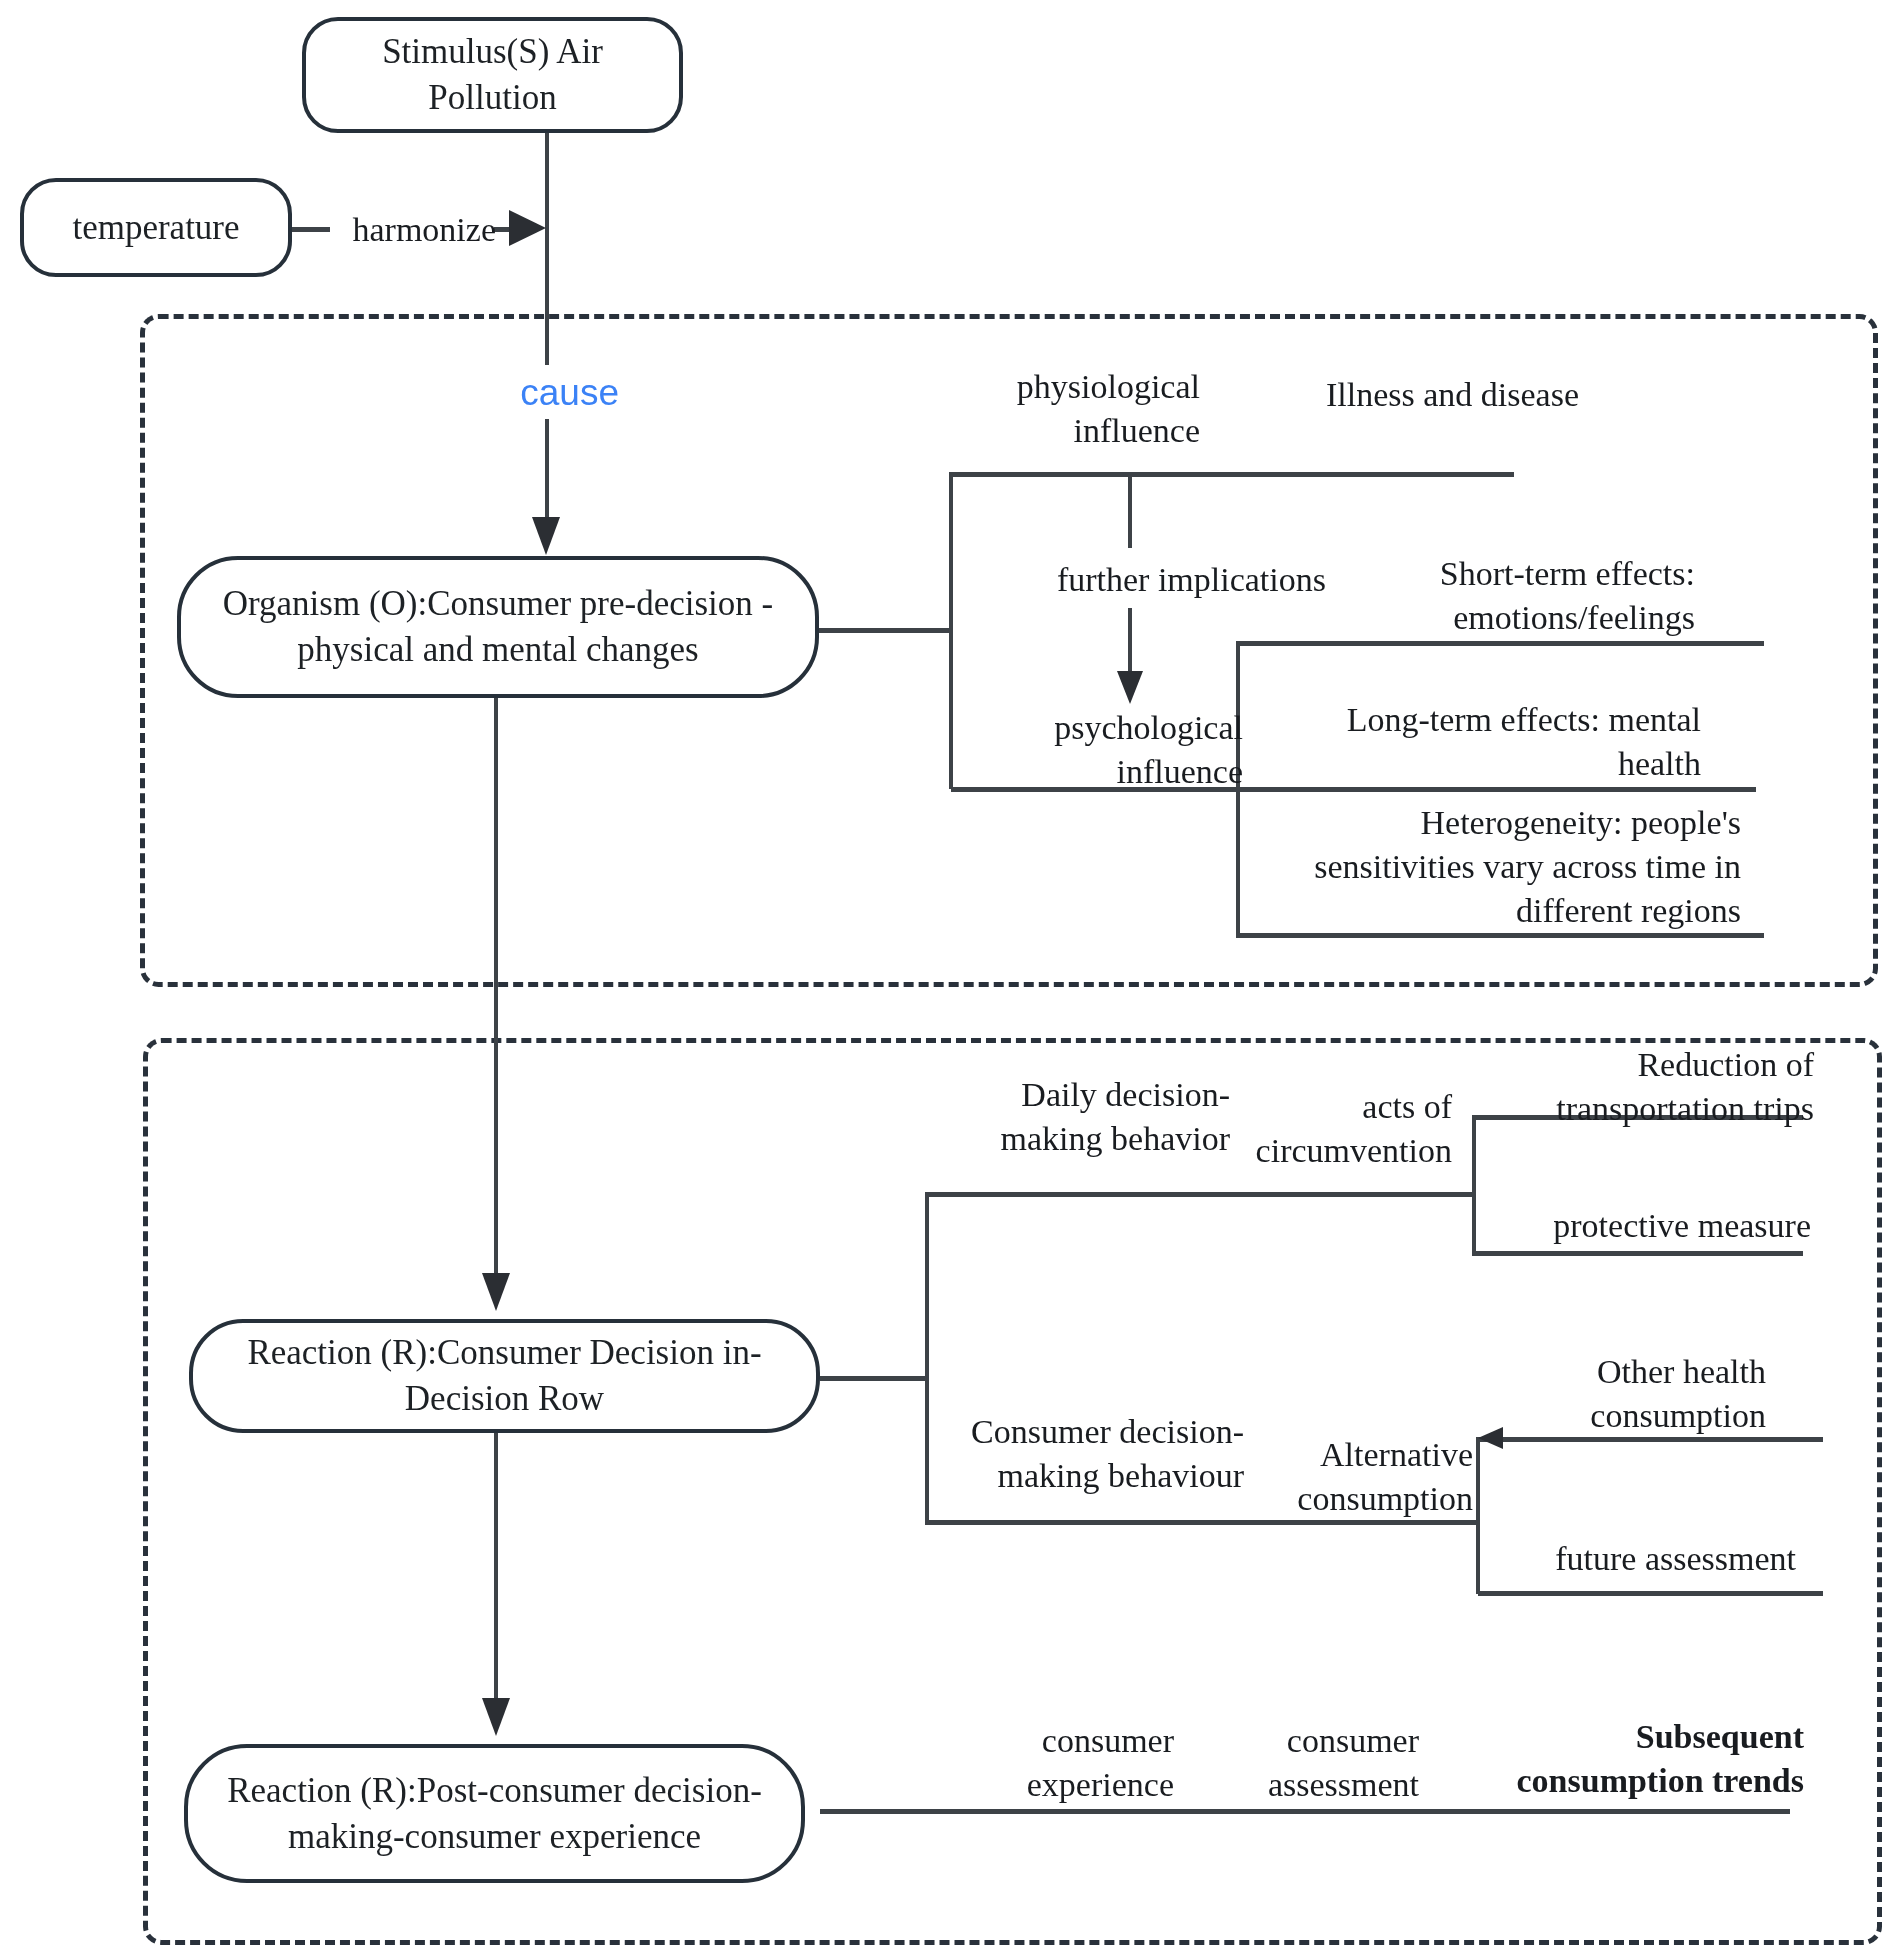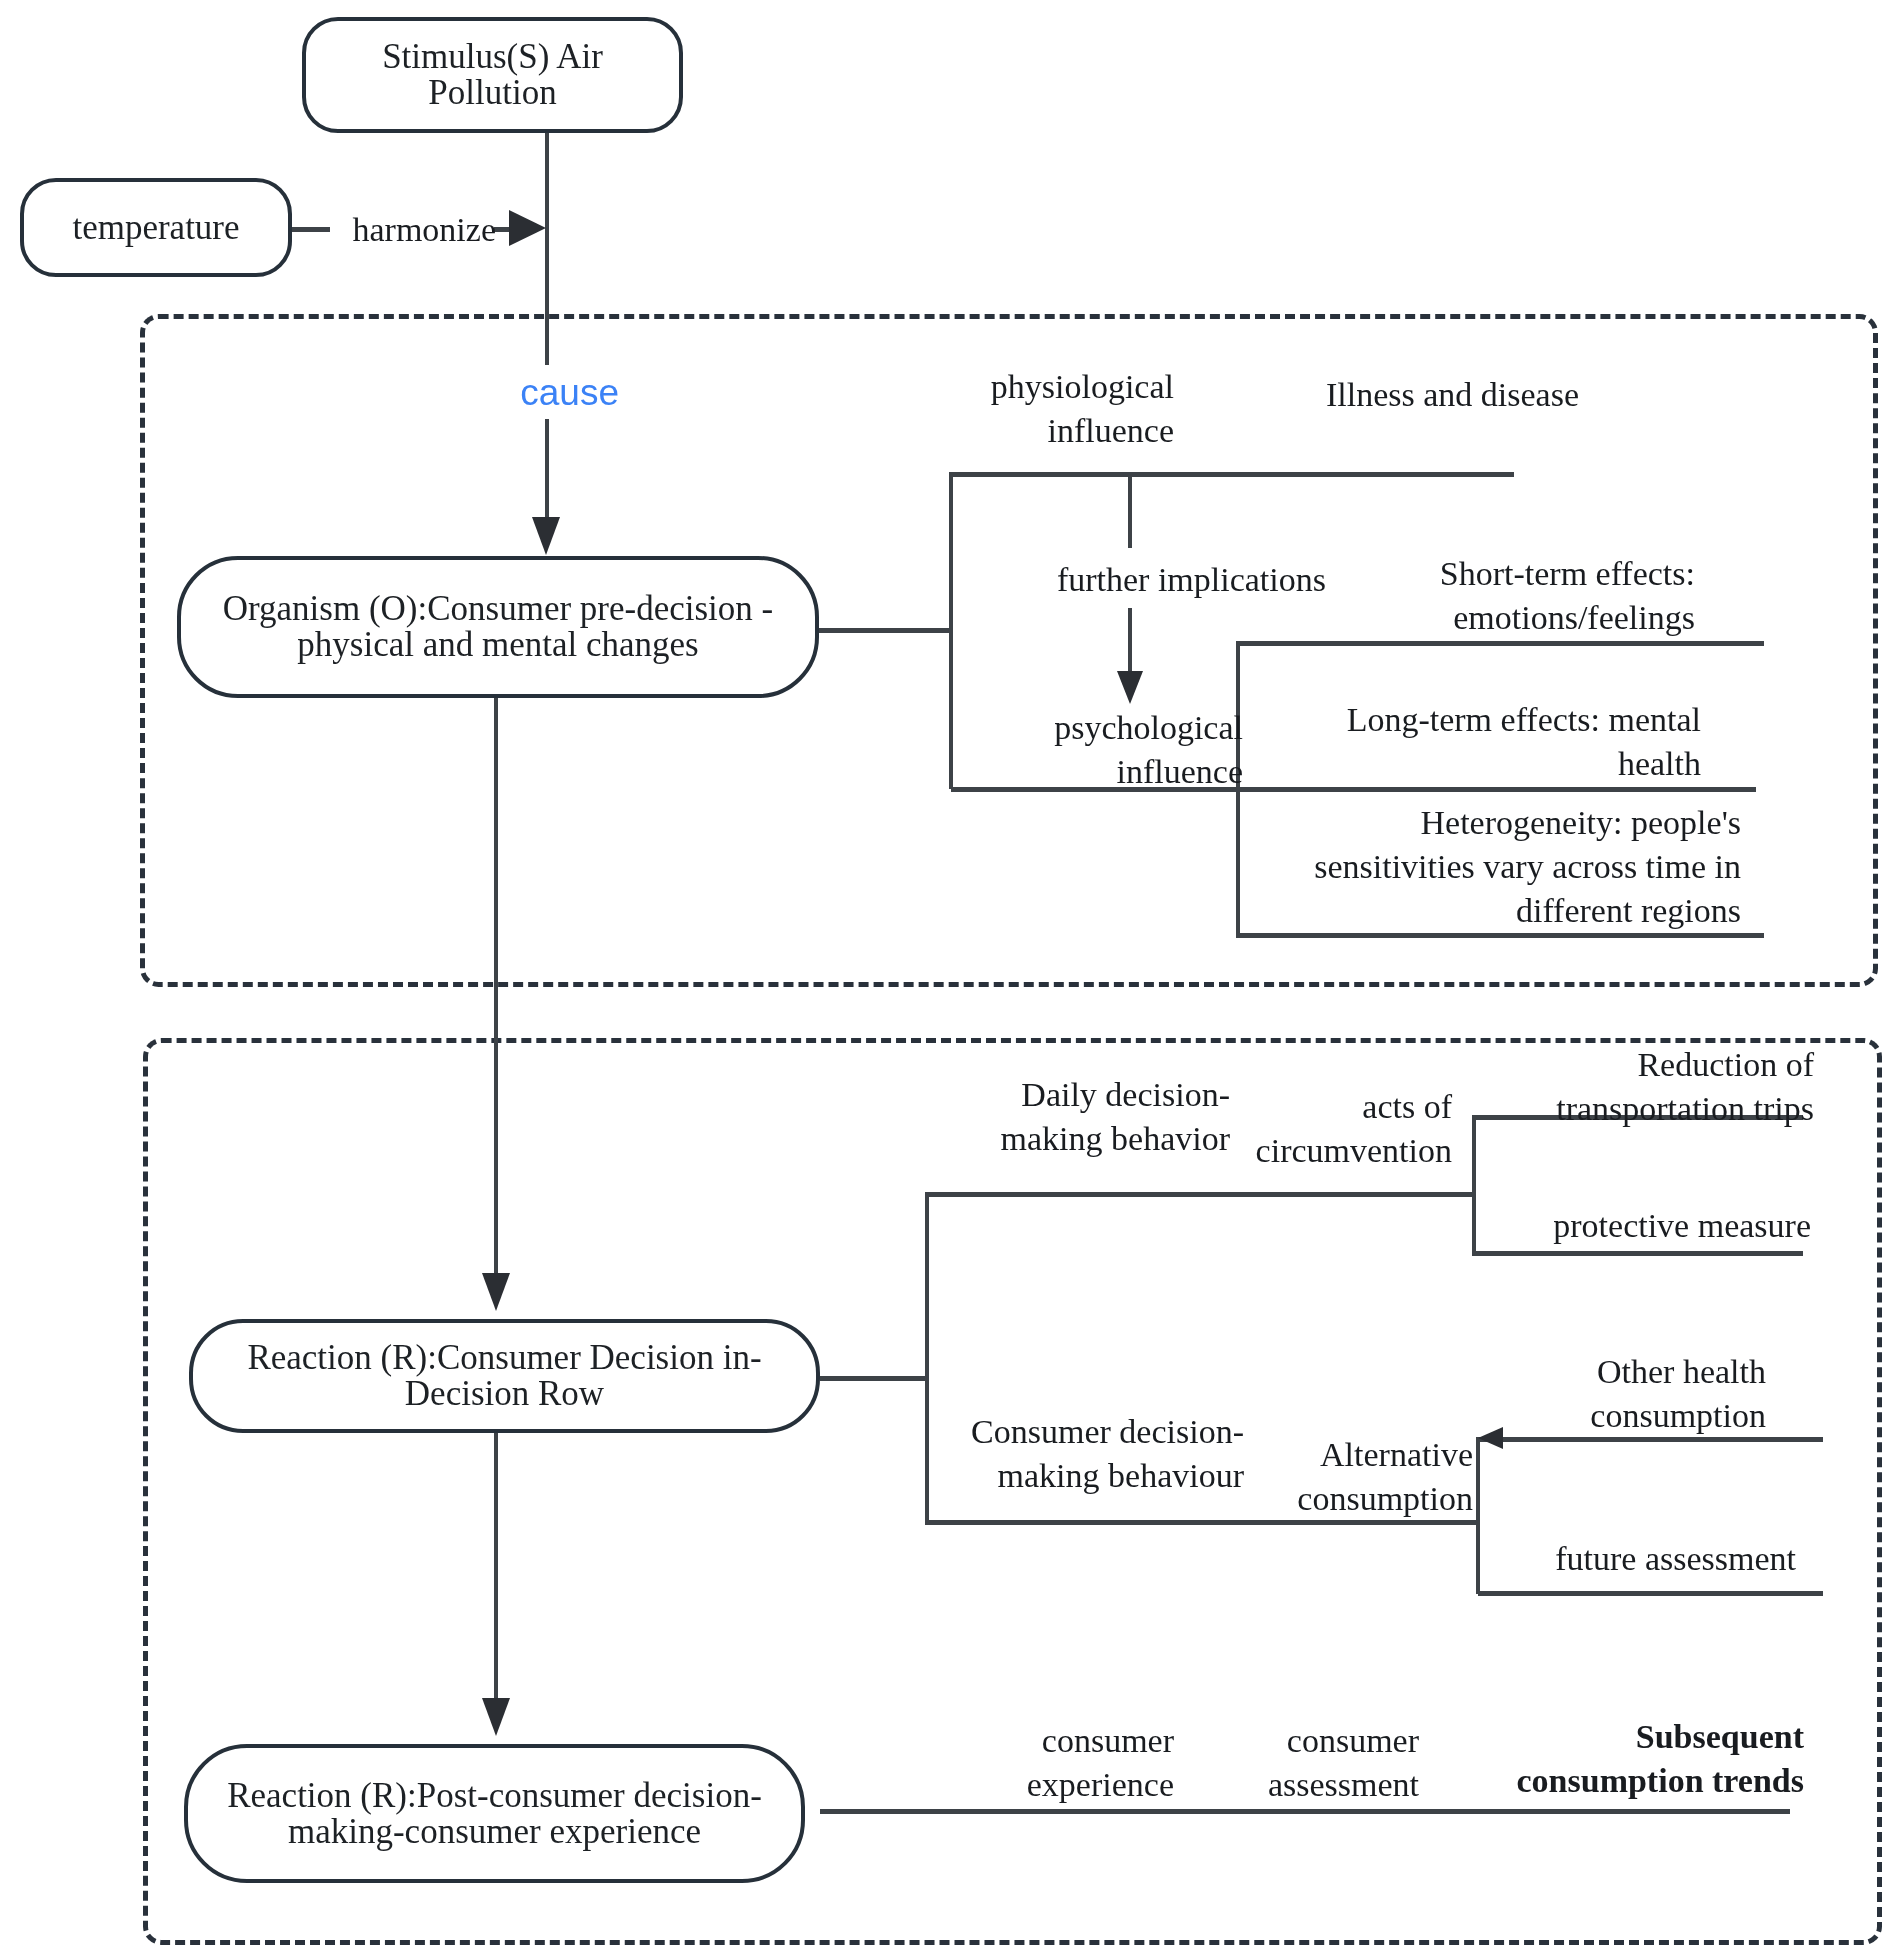--- a/index.html
+++ b/index.html
@@ -1,20 +1,20 @@
 <!DOCTYPE html>
 <html style="font-size:10.6px"><head>
 <meta charset="utf-8">
 <style>
   html,body{margin:0;padding:0;background:#ffffff;}
   .canvas{position:relative;width:1900px;height:1955px;background:#ffffff;overflow:hidden;
           font-family:"Liberation Serif","DejaVu Serif",serif;color:#1a1d21;}
   .rbox{position:absolute;border:4px solid #26303a;background:#ffffff;box-sizing:border-box;
         display:flex;align-items:center;justify-content:center;text-align:center;z-index:3;}
-  .rbox span{white-space:pre-line;font-size:35px;line-height:36px;color:#1d2125;}
+  .rbox span{white-space:pre-line;font-size:35px;line-height:46px;color:#1d2125;}
   .dashed{position:absolute;border:5.3px dashed #29313b;border-radius:18.6px;box-sizing:border-box;z-index:0;background:transparent;}
   .lbl{position:absolute;text-align:right;z-index:2;}
   .lbl span{white-space:pre-line;font-size:34px;line-height:44px;color:#191c20;}
   .lbl.sans span{font-family:"Liberation Sans","DejaVu Sans",sans-serif;font-size:37px;color:#3b82f6;}
   .hline{position:absolute;height:4.6px;background:#3d4247;z-index:1;}
   .vline{position:absolute;width:4px;background:#3d4247;z-index:1;}
   .arr{position:absolute;width:0;height:0;z-index:2;}
   .arr.down{border-left:14.6px solid transparent;border-right:14.6px solid transparent;border-top:38px solid #2b2e33;}
   .arr.down.small{border-left:13.3px solid transparent;border-right:13.3px solid transparent;border-top:33px solid #2b2e33;}
   .arr.right{border-top:18.6px solid transparent;border-bottom:18.6px solid transparent;border-left:37px solid #2b2e33;}
@@ -58,21 +58,21 @@
   <div class="hline" style="left:292px;top:227px;width:38px;"></div>
   <div class="lbl" style="left:324px;top:208px;width:172px;">
     <span>harmonize</span>
   </div>
   <div class="hline" style="left:494px;top:227px;width:25px;"></div>
   <div class="arr right" style="left:509px;top:210px;"></div>
 
   <div class="hline" style="left:819px;top:628px;width:134px;"></div>
   <div class="vline" style="left:949px;top:472px;height:317px;"></div>
   <div class="hline" style="left:951px;top:472px;width:563px;"></div>
-  <div class="lbl" style="left:895px;top:365px;width:279px;">
+  <div class="lbl" style="left:921px;top:365px;width:279px;">
     <span>physiological
 influence</span>
   </div>
   <div class="lbl" style="left:1201px;top:373px;width:378px;">
     <span>Illness and disease</span>
   </div>
 
   <div class="vline" style="left:1128px;top:472px;height:76px;"></div>
   <div class="lbl" style="left:948px;top:558px;width:378px;">
     <span>further implications</span>

